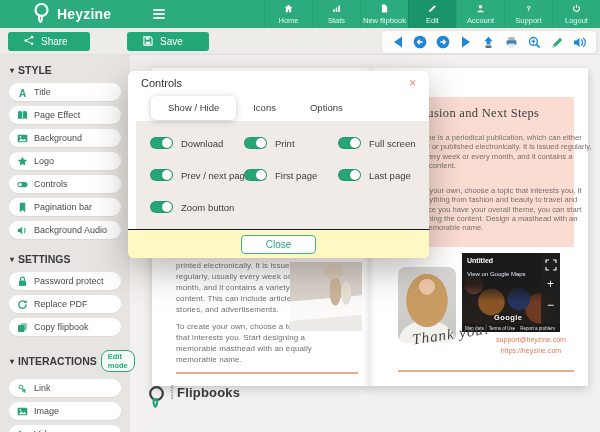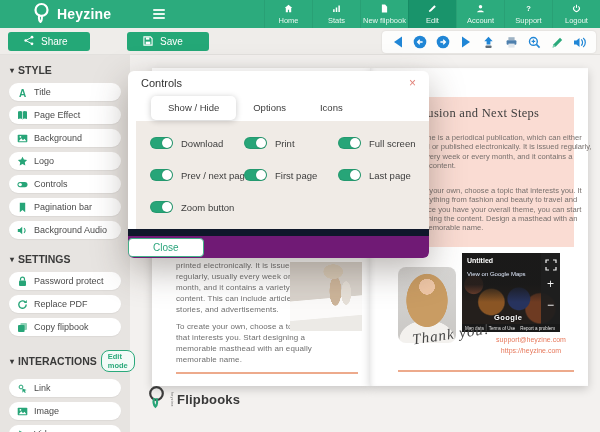--- a/index.html
+++ b/index.html
@@ -74,38 +74,38 @@
   .map-shade { position:absolute; inset:0; background:linear-gradient(180deg, rgba(25,25,25,.88) 0 40%, rgba(25,25,25,0) 62%); }
   .map-title { position:absolute; left:5px; top:4px; font-size:7px; font-weight:bold; color:#fff; }
   .map-link { position:absolute; left:5px; top:18px; font-size:6px; color:#dfe8fb; }
   .map-panel { position:absolute; right:0; top:0; bottom:8px; width:19px; background:rgba(30,30,30,.92); display:flex; flex-direction:column; align-items:center; }
   .map-fs { margin-top:4px; width:12px; height:12px; }
   .map-zbtn { color:#f2f2f2; font-size:12px; line-height:12px; margin-top:9px; cursor:pointer; }
   .map-google { position:absolute; left:32px; bottom:10px; font-size:7.5px; font-weight:bold; color:#fff; letter-spacing:.4px; text-shadow:0 0 2px #000; }
   .map-bottom { position:absolute; left:0; right:0; bottom:0; height:8px; background:#191919; display:flex; align-items:center; gap:5px; padding:0 3px; font-size:4.5px; color:#e6e6e6; white-space:nowrap; overflow:hidden; }
 
   
-  .footer-brand { position:absolute; left:17px; top:330px; display:flex; align-items:center; gap:3px; }
+  .footer-brand { position:absolute; left:17px; top:330px; display:flex; align-items:flex-start; gap:3px; }
   .footer-brand .vert { writing-mode:vertical-rl; font-size:3.5px; color:#555; letter-spacing:.4px; }
   .footer-brand .fb-name { font-size:13px; font-weight:bold; color:#383838; letter-spacing:.2px; }
 
   
   .modal { position:absolute; left:128px; top:71px; width:301px; height:187px; background:#fff; border-radius:6px; box-shadow:0 12px 35px rgba(60,50,40,.35); z-index:10; overflow:hidden; }
   .modal-hdr { height:24px; display:flex; align-items:center; justify-content:space-between; padding:0 13px; }
   .modal-title { font-size:11px; color:#333; }
   .modal-x { font-size:12px; color:#e2837a; cursor:pointer; line-height:12px; }
   .modal-tabs { height:26px; display:flex; align-items:center; padding-left:7px; background:#fff; position:relative; z-index:2; }
   .tab { height:24px; line-height:24px; padding:0 17px; font-size:9.5px; color:#3c3c3c; cursor:pointer; border-radius:5px; }
   .tab.active { background:#fff; box-shadow:0 1px 6px rgba(0,0,0,.22);margin-left:16px; }
   .modal-body { position:relative; height:108px; background:#f0ebe6;margin-left:8px; }
   .toggle-row { position:absolute; display:flex; align-items:center; gap:8px; }
   .switch { width:23px; height:12px; border-radius:7px; background:#27a578; position:relative; box-shadow:inset 0 0 0 1px rgba(0,0,0,.07); cursor:pointer; flex:0 0 23px; }
   .switch::after { content:""; position:absolute; right:1px; top:1px; width:10px; height:10px; border-radius:50%; background:#fff; box-shadow:0 0 1px rgba(0,0,0,.3); }
   .toggle-label { font-size:9.5px; color:#3d3d3d; white-space:nowrap; }
-  .modal-ftr { height:29px; background:#701a75; border-top:7px solid #0f172a; display:flex; align-items:center; justify-content:flex-start; }
+  .modal-ftr { height:29px; background:#fef9c3; border-top:1px solid #0f172a; display:flex; align-items:center; justify-content:center; }
   .btn-close { background:#fff; border:1px solid #43b088; color:#2ba57c; font-size:10px; font-family:inherit; border-radius:4px; padding:3px 24px; cursor:pointer; }
 </style>
 </head>
 <body>
 
 <div class="app">
 
   <header class="navbar">
     <div class="brand">
       <span>
@@ -455,22 +455,22 @@
     </div>
   </main>
 
   <div class="modal">
     <div class="modal-hdr">
       <span class="modal-title">Controls</span>
       <span class="modal-x">×</span>
     </div>
     <div class="modal-tabs">
       <span class="tab active">Show / Hide</span>
+      <span class="tab">Icons</span>
       <span class="tab">Options</span>
-      <span class="tab">Icons</span>
     </div>
     <div class="modal-body">
       <div class="toggle-row" style="left:14px; top:16px;">
         <span class="switch"></span>
         <span class="toggle-label">Download</span>
       </div>
       <div class="toggle-row" style="left:108px; top:16px;">
         <span class="switch"></span>
         <span class="toggle-label">Print</span>
       </div>

